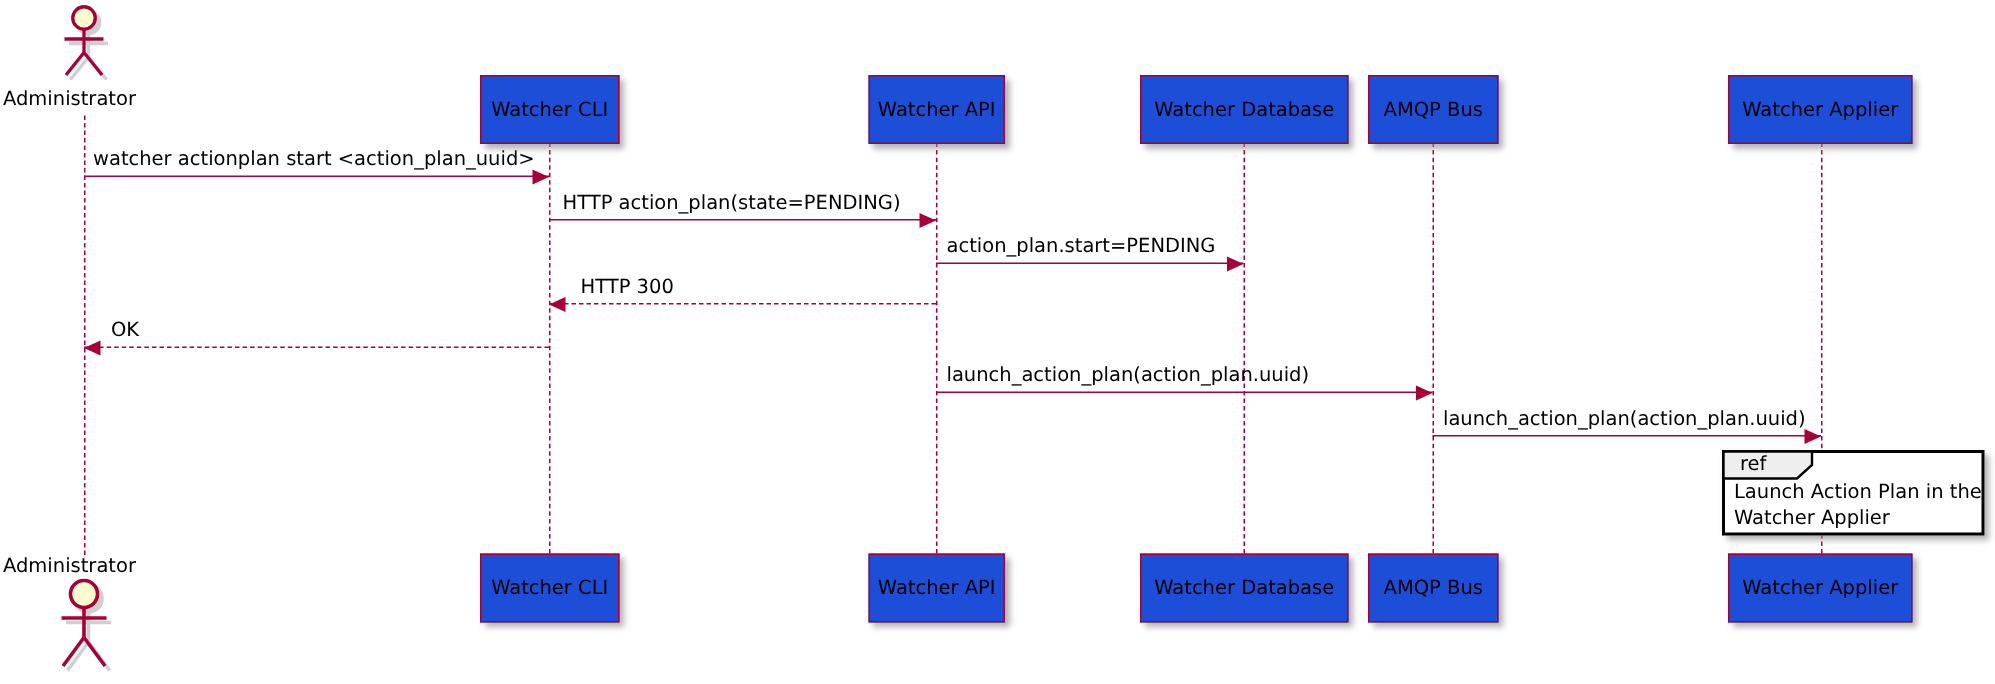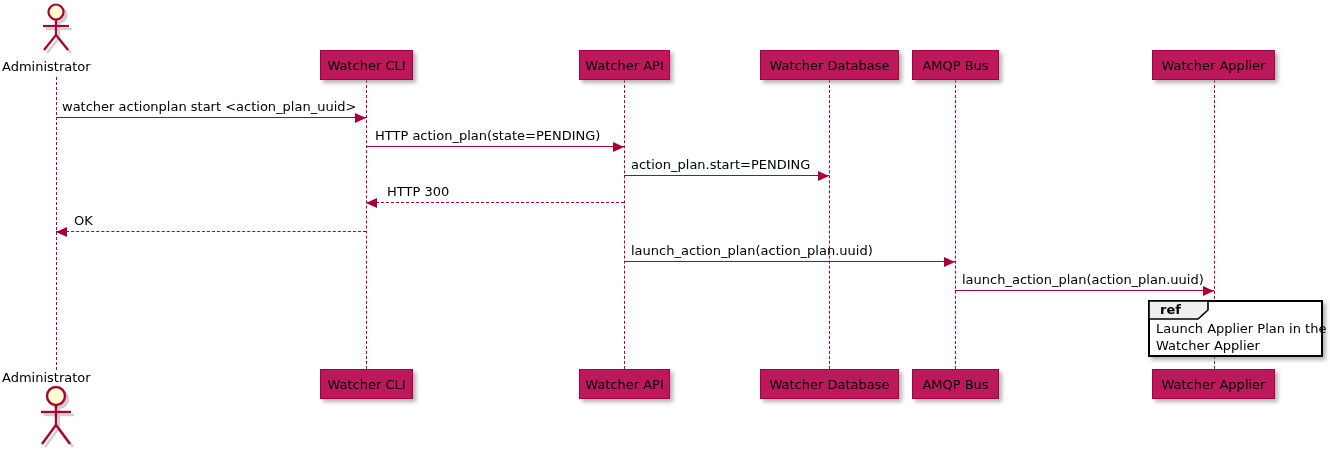--- a/index.html
+++ b/index.html
@@ -5,21 +5,21 @@
   html,body{margin:0;padding:0;background:#ffffff;}
   .stage{
     position:relative;width:1330px;height:456px;background:#ffffff;
     font-family:"DejaVu Sans",sans-serif;font-size:13px;color:#000;
     overflow:hidden;
   }
   .lifeline{
     position:absolute;width:0;border-left:1px dashed #A80036;z-index:0;
   }
   .pbox{
-    position:absolute;height:30px;background:#be185d;
+    position:absolute;height:46px;background:#1d4ed8;
     border:1.5px solid #A80036;box-sizing:border-box;
     display:flex;align-items:center;justify-content:center;
     box-shadow:3px 3px 4px rgba(140,140,140,0.65);
     white-space:nowrap;z-index:2;
   }
   .actor-label{
     position:absolute;width:108px;white-space:nowrap;z-index:2;
   }
   .actor-svg{position:absolute;z-index:2;}
   .msg{position:absolute;height:19px;z-index:1;}
@@ -30,21 +30,21 @@
     border-top:5px solid transparent;border-bottom:5px solid transparent;}
   .head.r{right:0;border-left:11px solid #A80036;}
   .head.l{left:0;border-right:11px solid #A80036;}
   .refbox{
     position:absolute;left:1148px;top:300px;width:175px;height:57px;
     background:#ffffff;border:2px solid #000;box-sizing:border-box;
     box-shadow:3px 3px 4px rgba(140,140,140,0.65);z-index:3;
   }
   .reftab{position:absolute;left:-2px;top:-2px;width:62px;height:20px;}
   .reftab-label{
-    position:absolute;left:10px;top:0px;font-weight:bold;z-index:4;
+    position:absolute;left:10px;top:0px;font-weight:normal;z-index:4;
   }
   .reftext{position:absolute;left:6px;top:18px;line-height:17px;white-space:nowrap;}
 </style>
 </head>
 <body>
 
 <div class="stage">
 
   <div class="lifeline" style="left:56px;top:77px;height:293px"></div>
   <div class="lifeline" style="left:366px;top:80px;height:289px"></div>
@@ -118,21 +118,21 @@
     <div class="mline"></div>
     <span class="head r"></span>
   </div>
 
   <div class="refbox">
     <svg class="reftab" width="62" height="20" viewBox="0 0 62 20">
       <path d="M1,1 H60 V10 L50,19 H1 Z" fill="#EEEEEE" stroke="#000000" stroke-width="1.6"></path>
     </svg>
     <span class="reftab-label">ref</span>
     <div class="reftext">
-      <div>Launch Applier Plan in the</div>
+      <div>Launch Action Plan in the</div>
       <div>Watcher Applier</div>
     </div>
   </div>
 
   <div class="pbox" style="left:320px;top:369px;width:93px">Watcher CLI</div>
   <div class="pbox" style="left:579px;top:369px;width:91px">Watcher API</div>
   <div class="pbox" style="left:760px;top:369px;width:139px">Watcher Database</div>
   <div class="pbox" style="left:912px;top:369px;width:87px">AMQP Bus</div>
   <div class="pbox" style="left:1152px;top:369px;width:123px">Watcher Applier</div>
 

